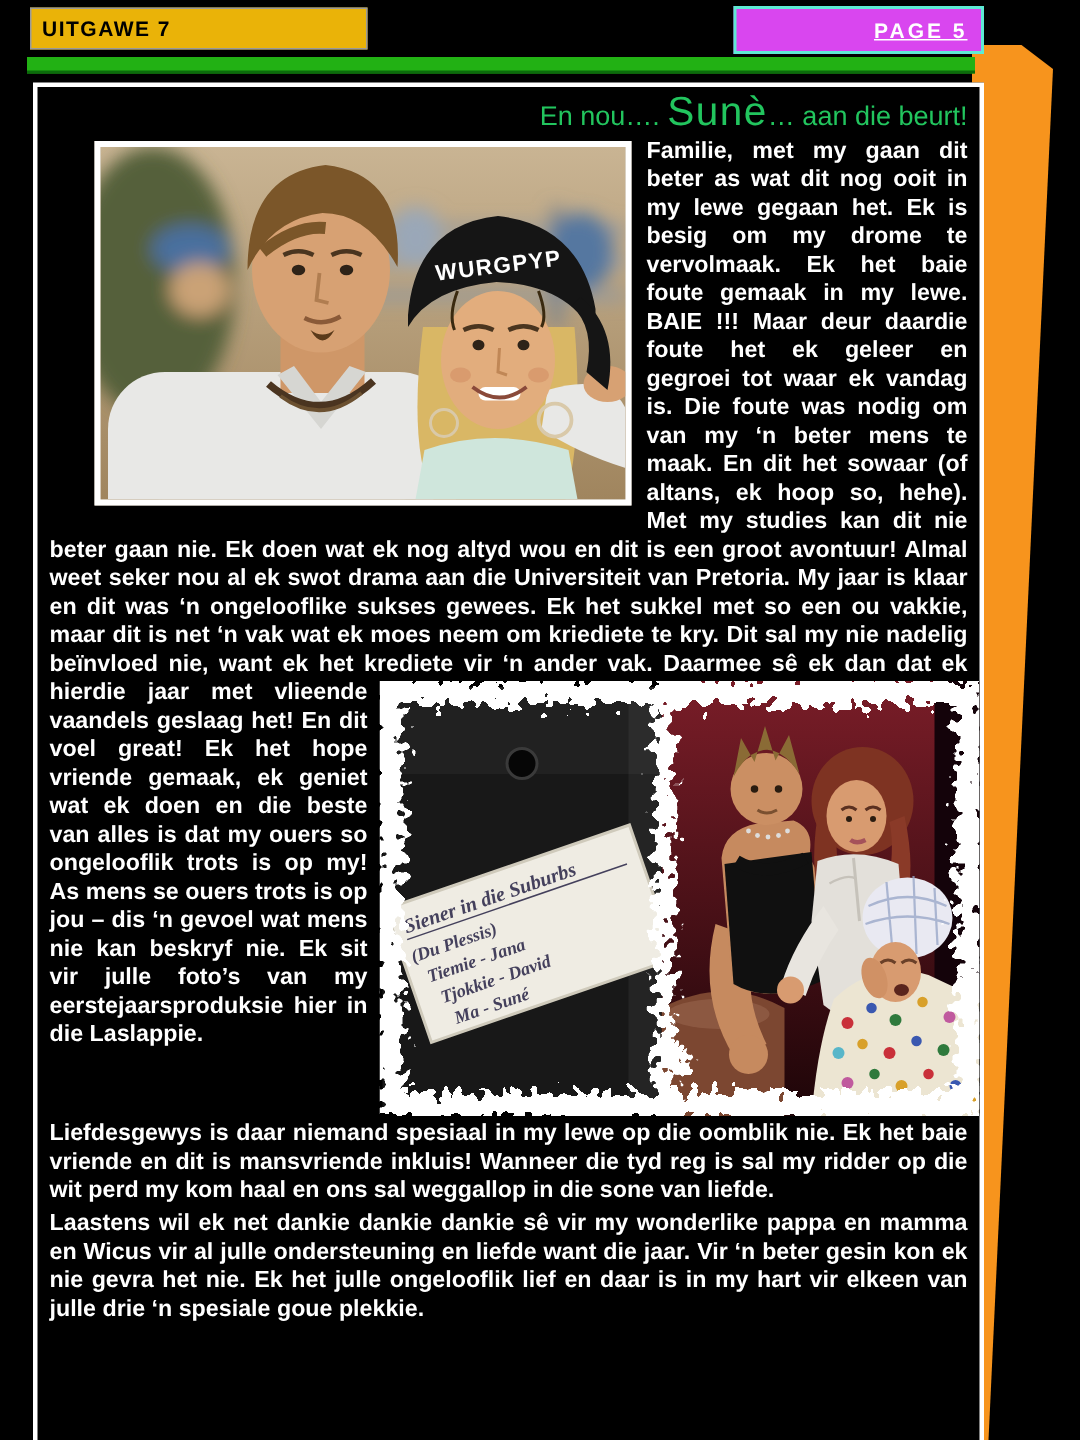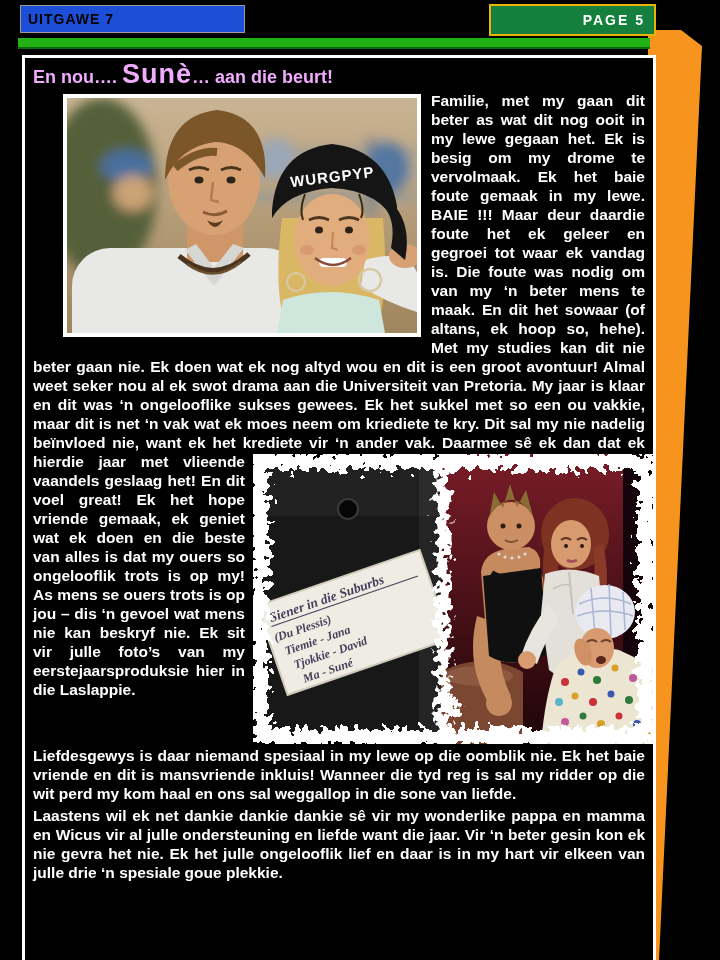--- a/index.html
+++ b/index.html
@@ -3,29 +3,29 @@
 <meta charset="utf-8">
 <style>
   html,body{margin:0;padding:0;}
   body{width:720px;height:960px;background:#000;overflow:hidden;position:relative;
        font-family:"Liberation Sans",sans-serif;}
   .page{position:absolute;inset:0;background:#000;}
   .orange-wedge{position:absolute;left:645px;top:30px;width:60px;height:930px;background:#F7941D;
        clip-path:polygon(3px 0,36px 0,57px 16px,14px 100%,3px 100%);}
   .green-stripe{position:absolute;left:18px;top:38px;width:632px;height:9px;background:#22B114;
        border-bottom:2px solid #0B6B0B;}
-  .issue-box{position:absolute;left:20px;top:5px;width:216px;height:26px;background:#1d4ed8;
+  .issue-box{position:absolute;left:20px;top:5px;width:216px;height:26px;background:#eab308;
        border:1px solid #9a9a9a;color:#000;font-weight:bold;font-size:14px;line-height:26px;
        padding-left:7px;letter-spacing:1px;}
-  .page-badge{position:absolute;left:489px;top:4px;width:154px;height:28px;background:#15803d;
-       border:2px solid #eab308;color:#fff;font-weight:bold;font-size:14px;line-height:28px;
-       text-align:right;padding-right:9px;letter-spacing:2px;}
+  .page-badge{position:absolute;left:489px;top:4px;width:154px;height:28px;background:#d946ef;
+       border:2px solid #5eead4;color:#fff;font-weight:bold;font-size:14px;line-height:28px;
+       text-align:right;padding-right:9px;letter-spacing:2px;text-decoration:underline;}
   .content{position:absolute;left:22px;top:55px;width:612px;height:902px;background:#000;
        border:3px solid #fff;padding:3px 8px;color:#fff;font-weight:bold;box-sizing:content-box;}
-  h1.title{margin:0 0 1px 0;font-size:18px;line-height:26px;font-weight:bold;color:#f0abfc;}
+  h1.title{margin:0 0 1px 0;font-size:18px;line-height:26px;font-weight:normal;color:#22c55e;text-align:right;}
   .t-name{font-size:27px;letter-spacing:1px;}
   .flow{font-size:15.5px;line-height:19px;text-align:justify;color:#fff;}
   figure{margin:0;padding:0;}
   .photo1{float:left;width:350px;height:235px;border:4px solid #fff;margin:3px 10px 2px 30px;
        background:#b9a98f;overflow:hidden;}
   .photo2{float:right;width:400px;height:290px;margin:2px -8px 2px 8px;background:#000;overflow:hidden;}
   .para{margin:3px 0 0 0;}
   .clear{clear:both;}
   svg{display:block;}
 </style>

